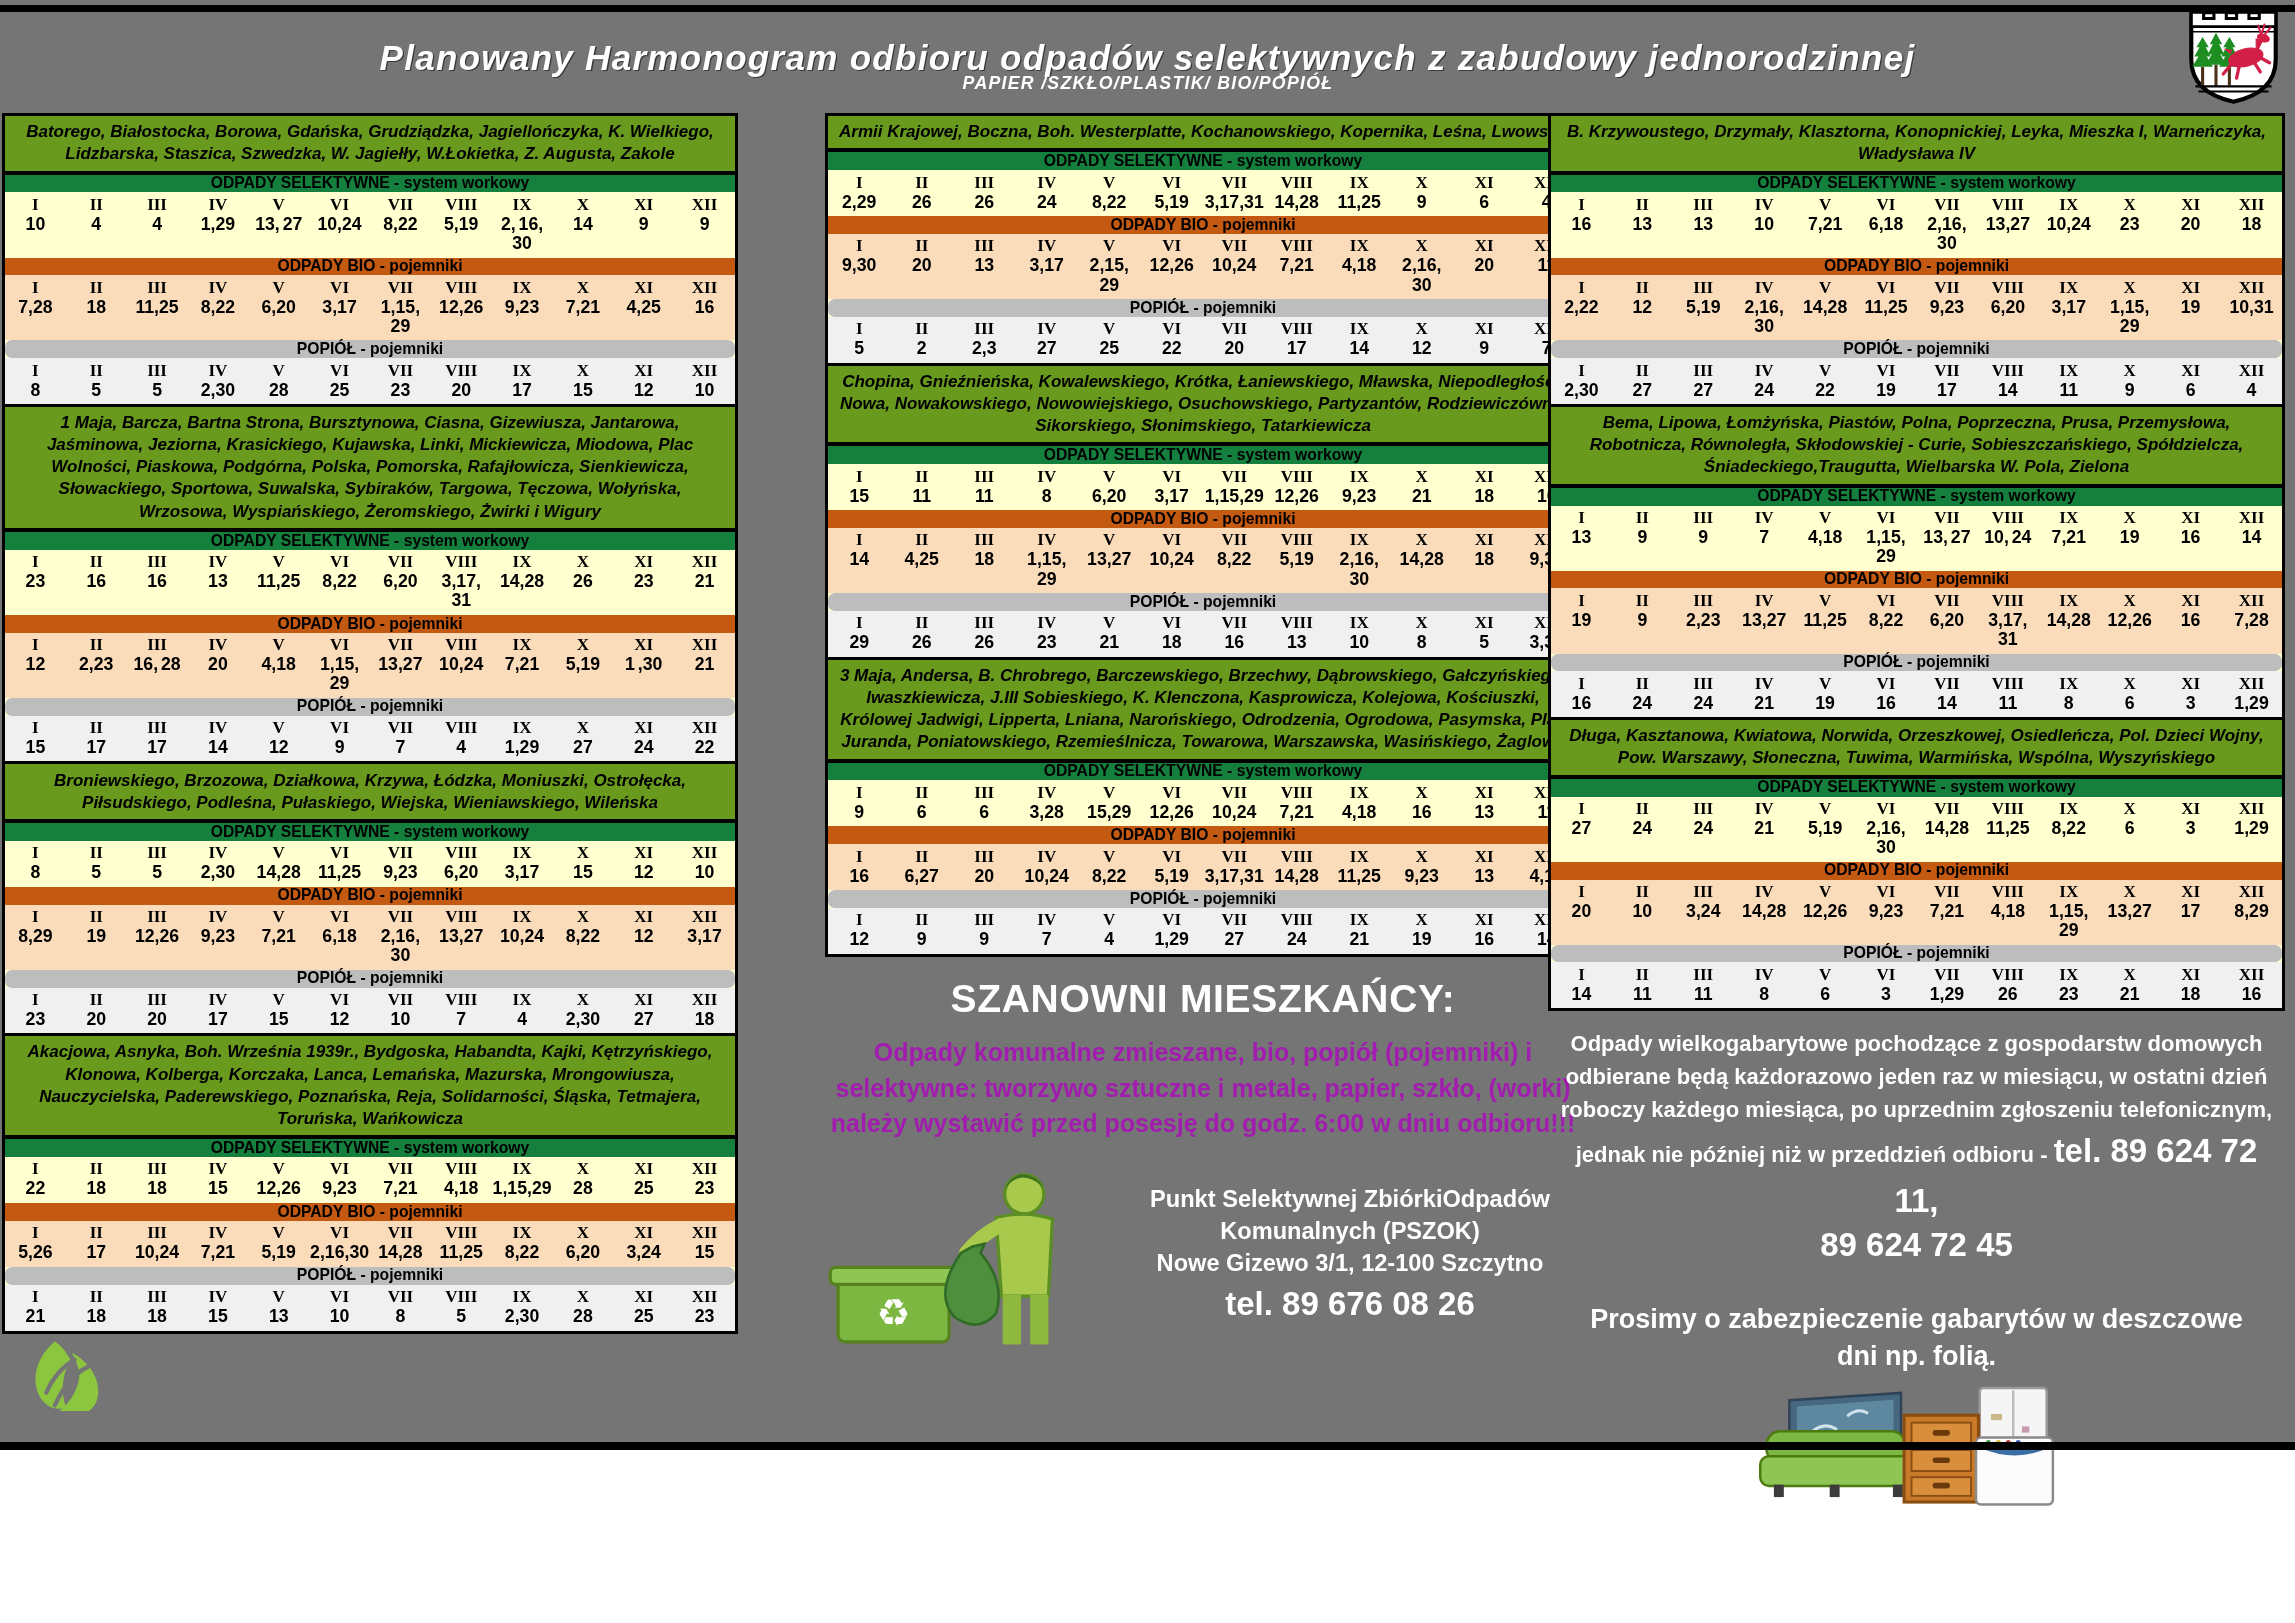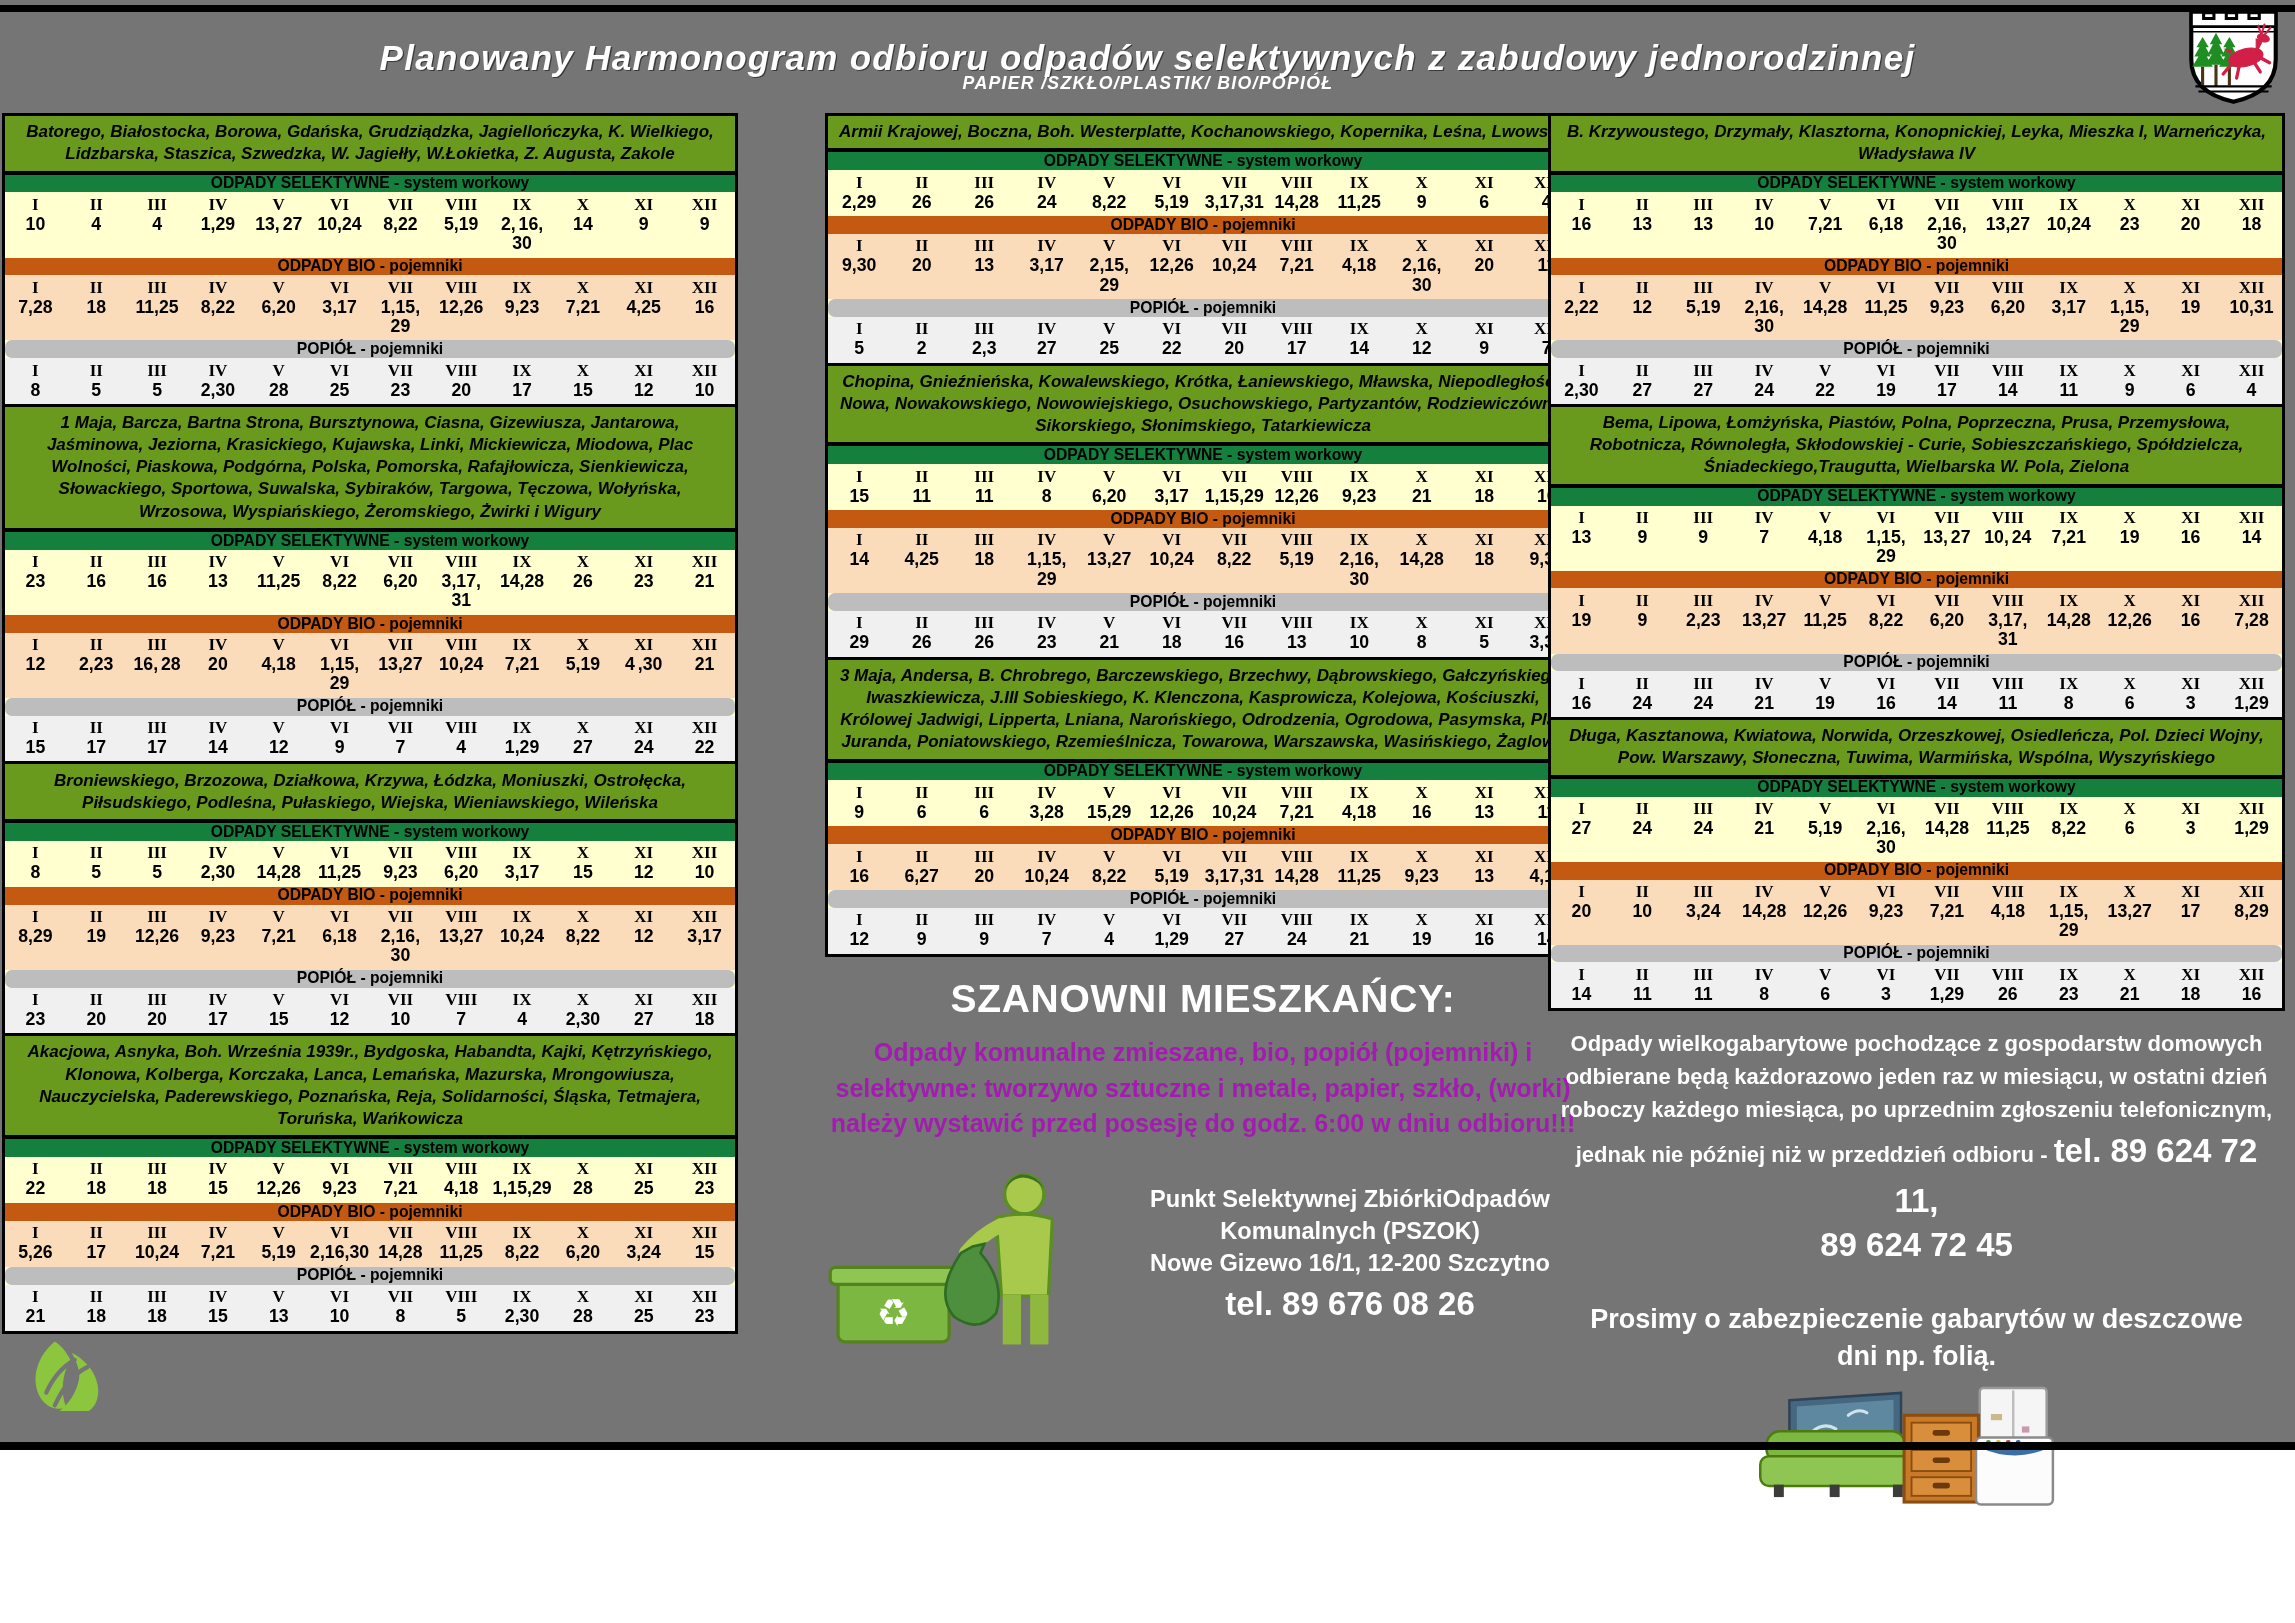--- a/index.html
+++ b/index.html
@@ -238,21 +238,21 @@
           <div class="cell">12</div>
           <div class="cell">2,23</div>
           <div class="cell">16, 28</div>
           <div class="cell">20</div>
           <div class="cell">4,18</div>
           <div class="cell">1,15, 29</div>
           <div class="cell">13,27</div>
           <div class="cell">10,24</div>
           <div class="cell">7,21</div>
           <div class="cell">5,19</div>
-          <div class="cell">4 ,30</div>
+          <div class="cell">1 ,30</div>
           <div class="cell">21</div>
         </div>
     <div class="band band-ash">POPIÓŁ - pojemniki</div>
     <div class="row months ash-bg">
           <div class="cell">I</div>
           <div class="cell">II</div>
           <div class="cell">III</div>
           <div class="cell">IV</div>
           <div class="cell">V</div>
           <div class="cell">VI</div>
@@ -756,21 +756,21 @@
           <circle cx="305" cy="60" r="30" fill="#A8C94C" stroke="#5B8E23" stroke-width="5"></circle>
           <path d="M275 52 Q300 18 335 50 Q322 30 302 30 Q284 32 275 52 Z" fill="#3C6E1F"></path>
           <path d="M262 96 Q306 84 348 98 L342 216 L270 216 Z" fill="#A8C94C" stroke="#5B8E23" stroke-width="5"></path>
           <path d="M268 108 Q236 124 216 150" fill="none" stroke="#A8C94C" stroke-width="22" stroke-linecap="round"></path>
           <path d="M208 150 q-42 62 -10 98 q38 26 64 -6 q14 -48 -24 -92 l6 -14 l-18 4 Z" fill="#4D8F3C" stroke="#2F6B24" stroke-width="4"></path>
           <rect x="272" y="214" width="28" height="76" fill="#8FB93E"></rect>
           <rect x="314" y="214" width="28" height="76" fill="#8FB93E"></rect>
         </svg>
         <div class="pszok-text">
           <div>Punkt Selektywnej ZbiórkiOdpadów Komunalnych (PSZOK)</div>
-          <div>Nowe Gizewo 16/1, 12-200 Szczytno</div>
+          <div>Nowe Gizewo 3/1, 12-100 Szczytno</div>
           <div class="pszok-tel">tel. 89 676 08 26</div>
         </div>
       </div>
     </div>
   </div>
 
   <div class="col col-2">
   <section class="block">
     <header class="streets">B. Krzywoustego, Drzymały,  Klasztorna,  Konopnickiej,  Leyka, Mieszka I, Warneńczyka, Władysława IV</header>
     <div class="band band-sel">ODPADY SELEKTYWNE - system workowy</div>

